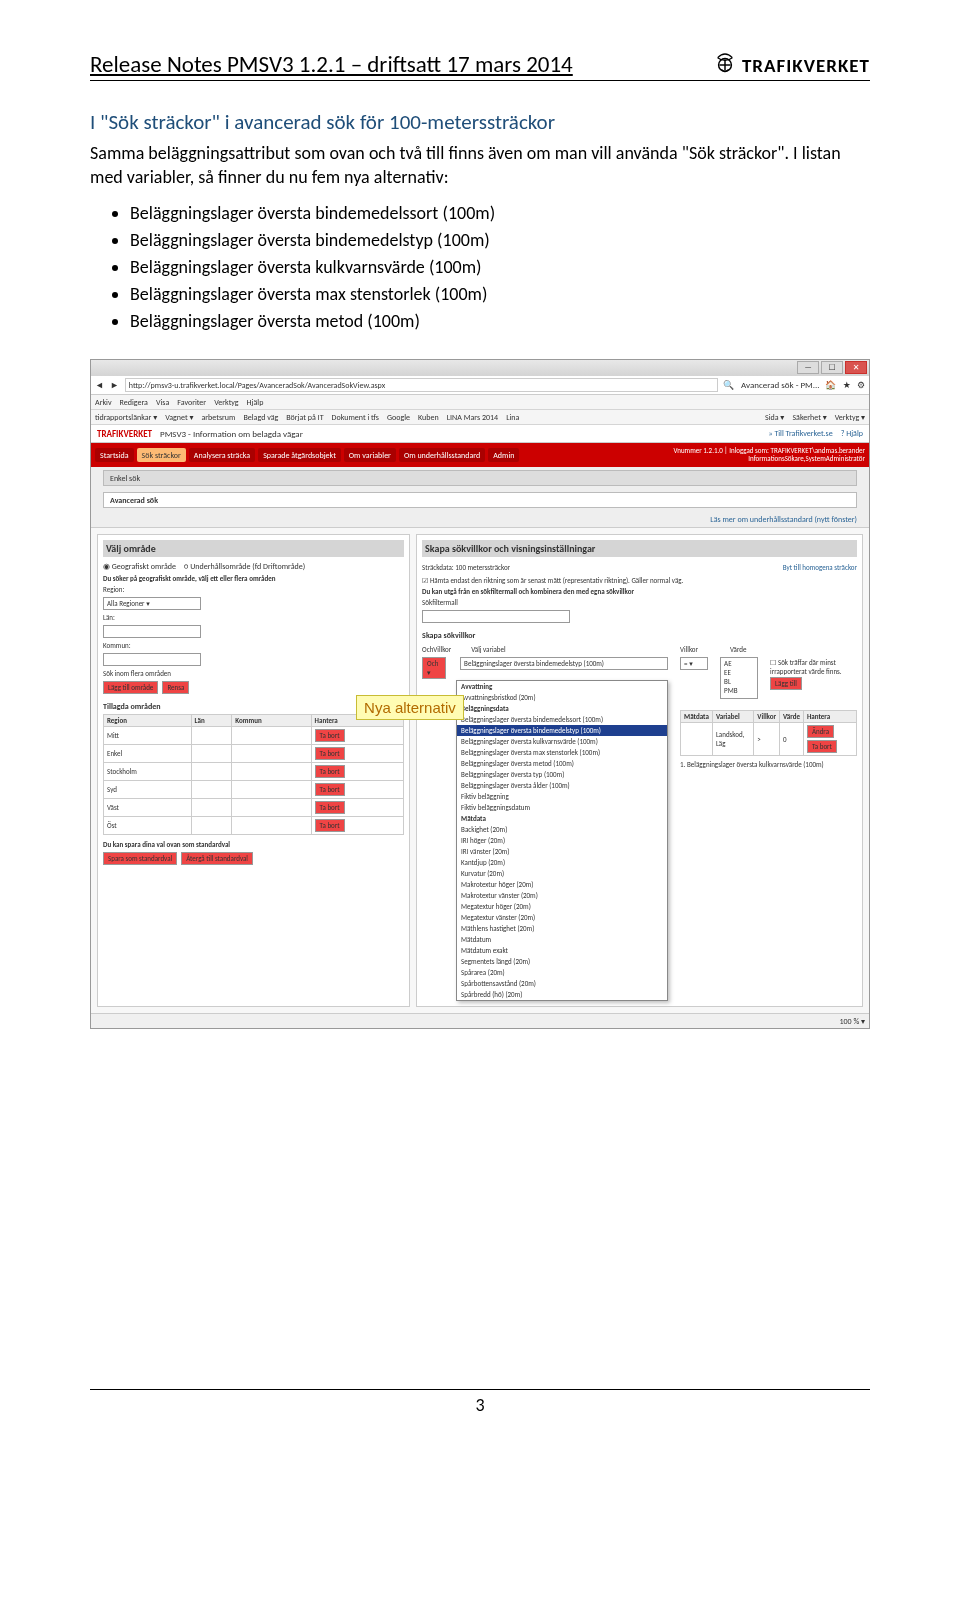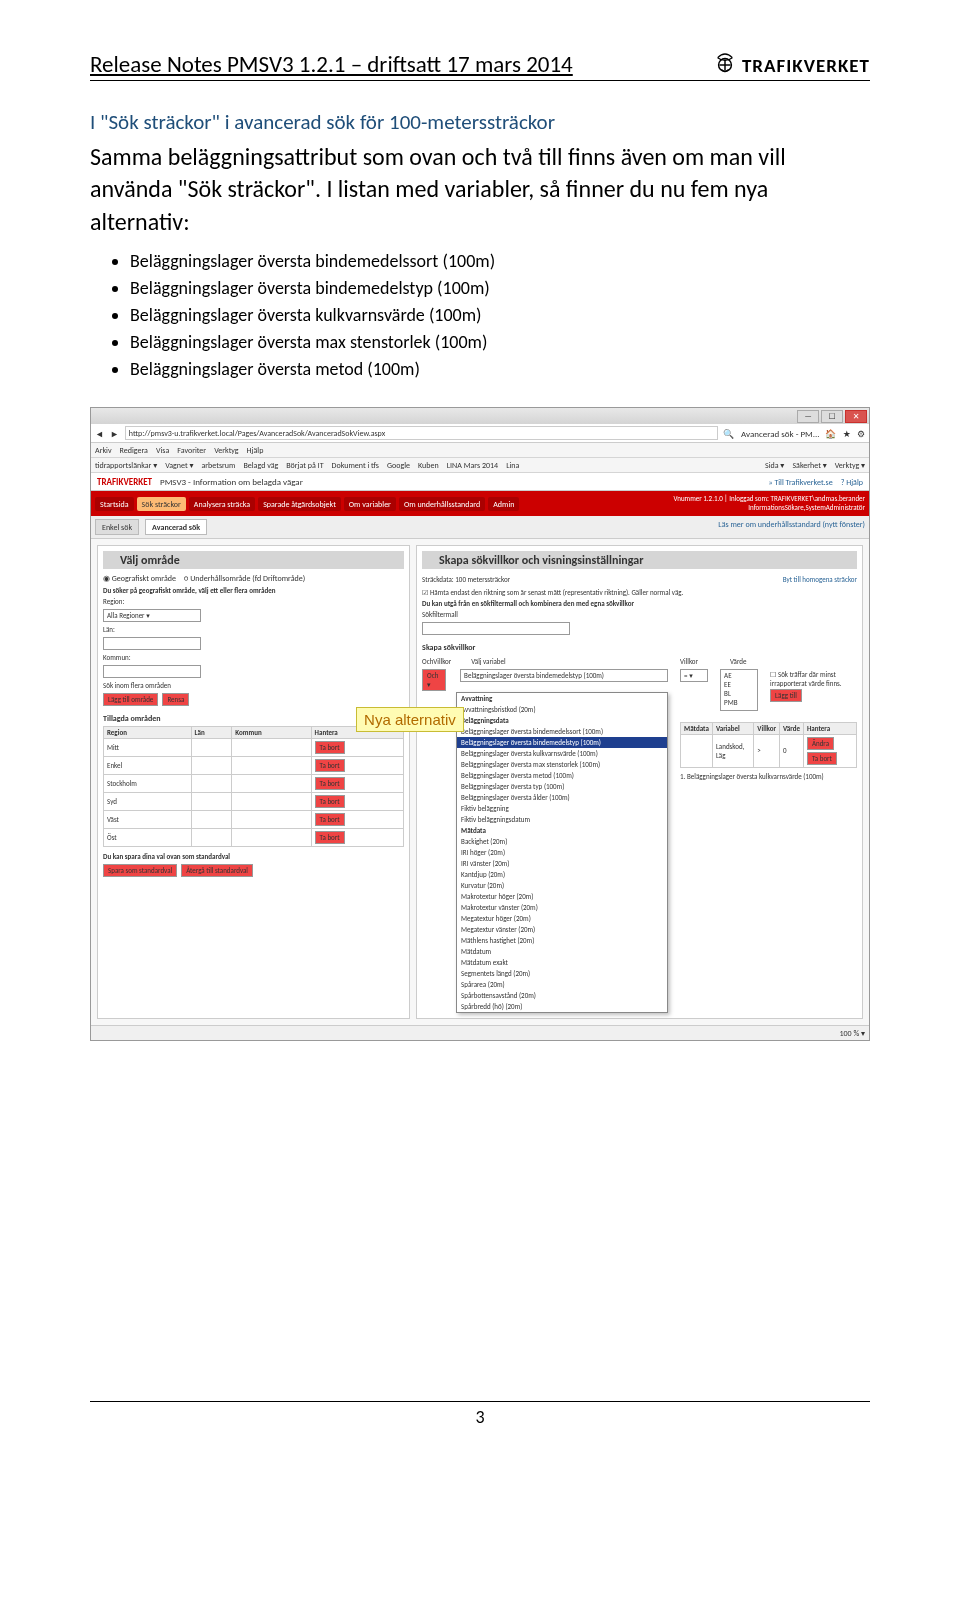--- a/index.html
+++ b/index.html
@@ -37,21 +37,21 @@
   .logo-icon {
     width: 22px;
     height: 26px;
   }
   .section-heading {
     color: #1F4E79;
     font-size: 21px;
     margin: 10px 0 6px 0;
   }
   .body-text {
-    font-size: 24px;
+    font-size: 18px;
     line-height: 1.35;
     margin: 4px 0 10px 0;
   }
   ul.bullets {
     margin: 4px 0 24px 40px;
     padding: 0;
   }
   ul.bullets li {
     font-size: 18px;
     line-height: 1.5;
@@ -117,41 +117,42 @@
   }
   .ss-redband .tab {
     background:#a00;
     padding:2px 5px;
     border-radius:2px;
   }
   .ss-redband .tab.active{ background:#fdba74; color:#333;}
   .ss-redband .right { margin-left:auto; text-align:right; font-size:7px; line-height:1.2;}
   .ss-subtabs {
     background:#eee;
-    padding:3px 4px;
+    padding:3px 12px;
     display:flex;
     gap:6px;
     border-bottom:1px solid #ccc;
+    flex-direction:column;
   }
   .ss-subtabs .stab{ background:#ddd; padding:2px 6px; border:1px solid #bbb; font-size:8px;}
   .ss-subtabs .stab.active{ background:#fff; font-weight:bold;}
   .ss-subtabs .rlink{margin-left:auto; color:#2a6496; font-size:8px;}
   .ss-main {
     display:flex;
     gap:6px;
     padding:6px;
     background:#f7f7f7;
   }
   .panel {
     background:#fff;
     border:1px solid #ccc;
     flex:1;
     padding:5px;
   }
-  .panel h4 { margin:0 0 4px 0; font-size:12px; font-weight:bold; background:#d5d5d5; padding:2px 17px;}
+  .panel h4 { margin:0 0 4px 0; font-size:10px; font-weight:bold; background:#d5d5d5; padding:2px 3px;}
   .panel h5 { margin:6px 0 3px 0; font-size:8px; font-weight:bold;}
   .smalltxt { font-size:7px; color:#333; margin:2px 0;}
   .radio { display:flex; gap:8px; align-items:center; font-size:8px; margin:3px 0;}
   .sel { border:1px solid #999; background:#fff; padding:1px 3px; font-size:7px; display:inline-block; min-width:90px; margin:1px 0;}
   .btnsm { display:inline-block; border:1px solid #999; background:#ef4444; padding:1px 4px; font-size:7px; margin:1px 2px 1px 0;}
   table.tb { width:100%; border-collapse:collapse; font-size:7px; margin-top:2px;}
   table.tb th, table.tb td { border:1px solid #ccc; padding:1px 3px; text-align:left;}
   table.tb th { background:#eee;}
   .dropdown {
     border:1px solid #888;

